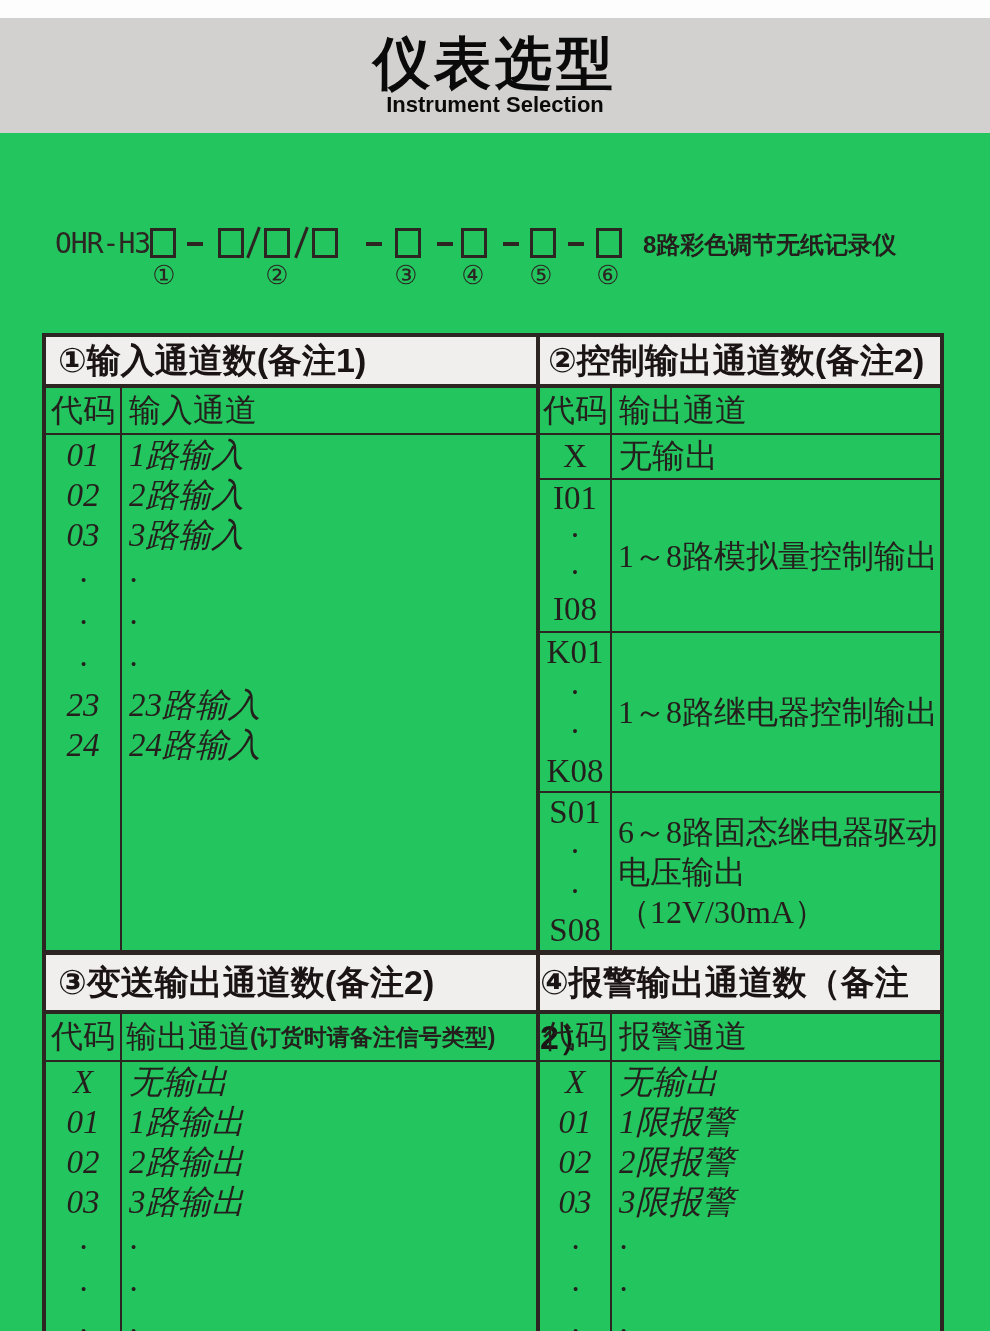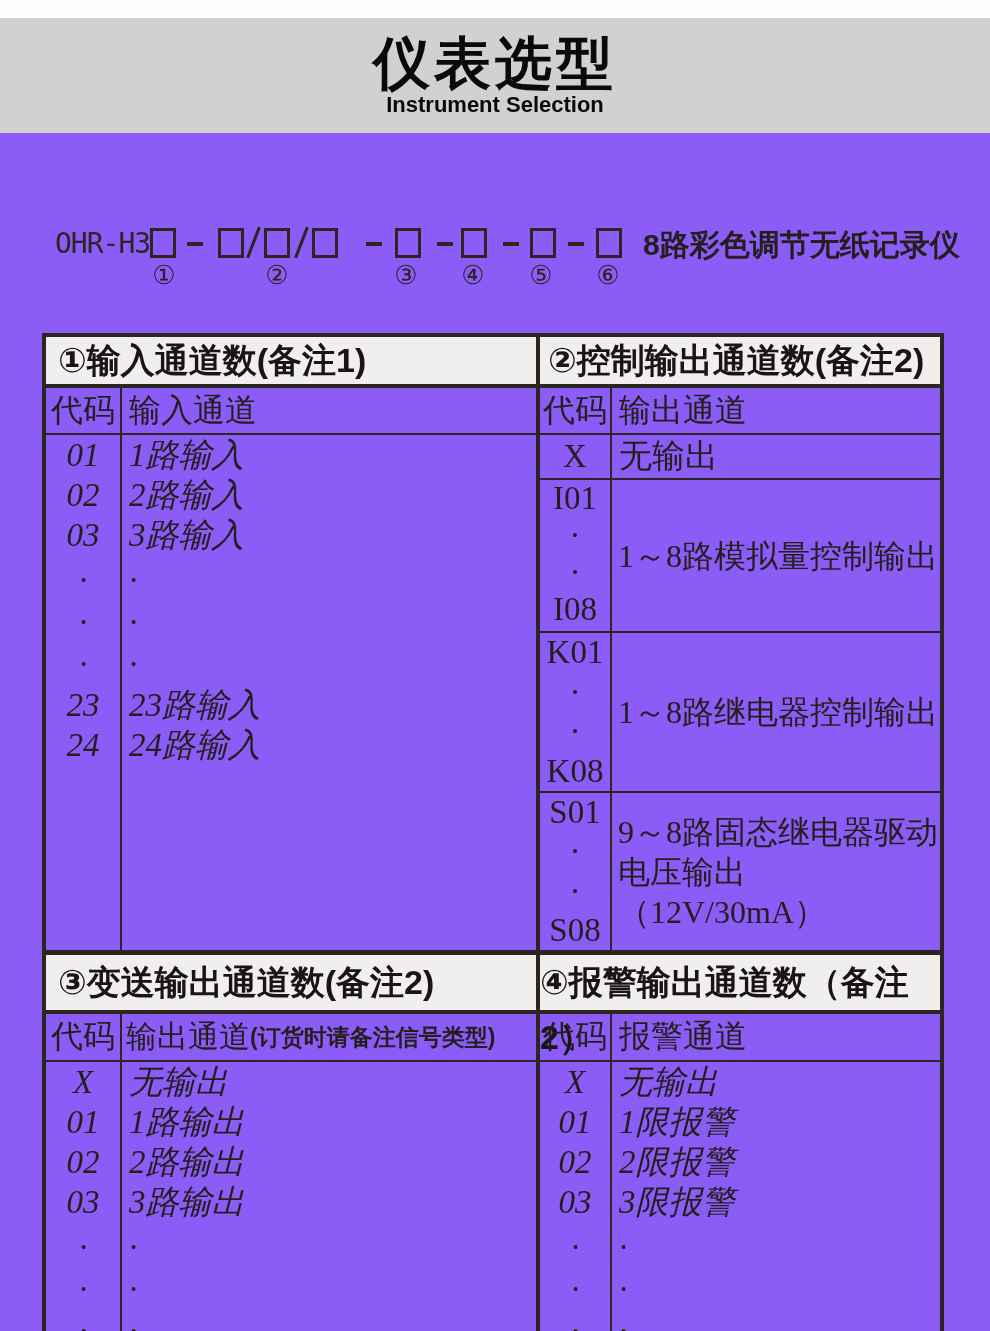--- a/index.html
+++ b/index.html
@@ -1,34 +1,34 @@
 <!DOCTYPE html>
 <html><head>
 <meta charset="utf-8">
 <style>
   html,body{margin:0;padding:0;}
   body{background:#e8e6e5;}
-  .page{position:relative;width:990px;height:1331px;overflow:hidden;background:#8b5cf6;
+  .page{position:relative;width:990px;height:1331px;overflow:hidden;background:#22c55e;
         font-family:"Liberation Serif","DejaVu Serif",serif;color:#241e1c;}
   .strip-top{position:absolute;left:0;top:0;width:990px;height:18px;background:#fdfdfd;}
   .banner{position:absolute;left:0;top:18px;width:990px;height:115px;background:#d2d1d0;
           display:flex;flex-direction:column;align-items:center;justify-content:center;}
   .banner-title{font-family:"Liberation Sans","DejaVu Sans",sans-serif;font-weight:bold;
                 font-size:57px;line-height:58px;letter-spacing:4px;color:#0b0a0a;}
   .banner-sub{font-family:"Liberation Sans","DejaVu Sans",sans-serif;font-weight:600;
               font-size:22px;line-height:24px;color:#0b0a0a;margin-top:1px;}
 
   
   .mc-prefix{position:absolute;left:55px;top:229px;font-family:"DejaVu Sans Mono","Liberation Mono",monospace;
              font-size:28px;line-height:30px;letter-spacing:-1px;color:#2c2522;}
   .cbox{position:absolute;top:228px;width:26px;height:30px;border:3px solid #2c2522;box-sizing:border-box;background:transparent;}
   .dash{position:absolute;top:242px;width:16px;height:4px;background:#2c2522;}
   .slash{position:absolute;top:226px;width:3px;height:33px;background:#2c2522;transform:rotate(21deg);}
   .mc-suffix{position:absolute;left:643px;top:229px;font-family:"Liberation Sans","DejaVu Sans",sans-serif;
-             font-weight:600;font-size:30px;line-height:32px;color:#241e1c;}
+             font-weight:600;font-size:24px;line-height:32px;color:#241e1c;}
   .pos{position:absolute;top:262px;width:28px;text-align:center;font-size:26px;line-height:28px;color:#2c2522;}
 
   
   .tbl{position:absolute;left:42px;top:333px;width:902px;height:1060px;border:4px solid #2c2522;box-sizing:border-box;}
   .tbl .abs{position:absolute;}
   .vline{position:absolute;background:#2c2522;width:2px;}
   .vmid{position:absolute;background:#2c2522;width:4px;left:490px;top:0;height:1052px;}
   .hline{position:absolute;background:#2c2522;left:0;width:894px;}
   .hhalf{position:absolute;background:#2c2522;left:494px;width:400px;}
 
@@ -139,21 +139,21 @@
       <div>K08</div>
     </div>
     <div class="abs val-wrap" style="left:566px;top:296px;width:328px;height:158px">1～8路继电器控制输出</div>
 
     <div class="abs codes-col" style="left:494px;top:456px;width:70px;height:157px">
       <div>S01</div>
       <div>·</div>
       <div>·</div>
       <div>S08</div>
     </div>
-    <div class="abs val-wrap" style="left:566px;top:456px;width:328px;height:157px">9～8路固态继电器驱动电压输出（12V/30mA）</div>
+    <div class="abs val-wrap" style="left:566px;top:456px;width:328px;height:157px">6～8路固态继电器驱动电压输出（12V/30mA）</div>
 
     <div class="abs sec-header" style="left:0;top:618px;width:490px;height:55px;line-height:55px;padding-left:12px">③变送输出通道数(备注2)</div>
     <div class="abs sec-header" style="left:494px;top:618px;width:400px;height:55px;line-height:55px;box-sizing:border-box">④报警输出通道数（备注2）</div>
 
     <div class="abs cellc colhead" style="left:0;top:677px;width:74px;height:46px">代码</div>
     <div class="abs celll" style="left:76px;top:677px;width:414px;height:46px;padding-left:4px;font-size:31px">
       <span>输出通道</span>
         <span class="note">(订货时请备注信号类型)</span>
     </div>
     <div class="abs cellc colhead" style="left:494px;top:677px;width:70px;height:46px">代码</div>

